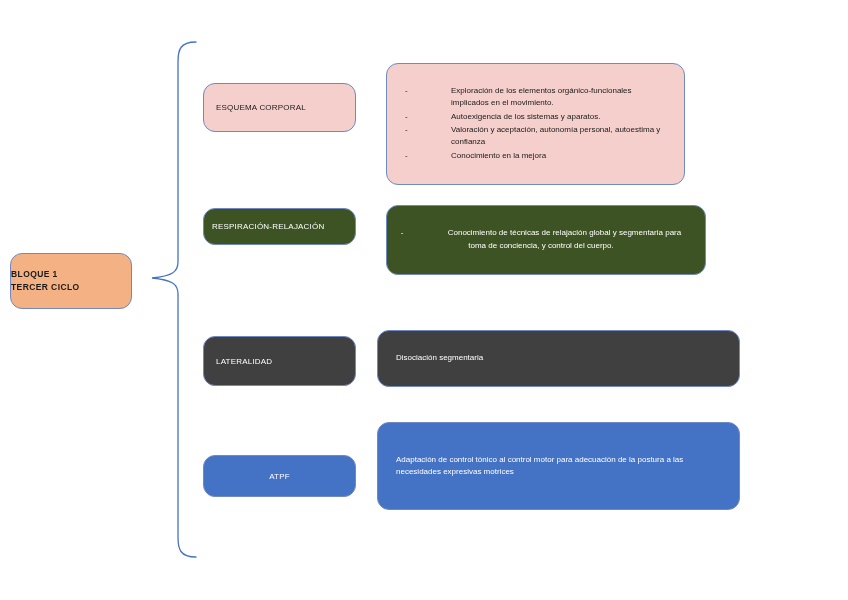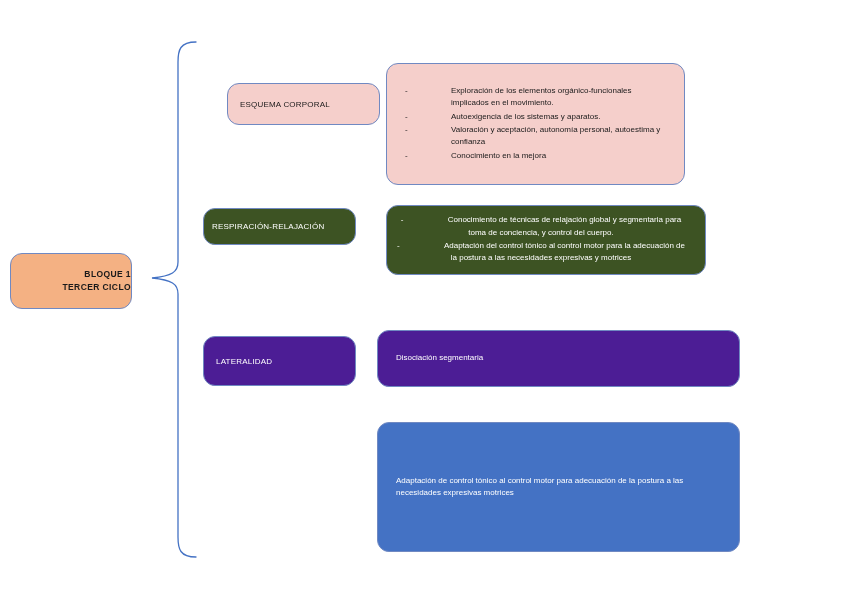--- a/index.html
+++ b/index.html
@@ -31,21 +31,21 @@
     color: #1a1a1a;
   }
 
   
   #root-node {
     left: 10px;
     top: 253px;
     width: 122px;
     height: 56px;
     background: #f4b183;
-    align-items: flex-end;
+    align-items: flex-start;
     text-align: center;
     font-size: 8.5px;
     font-weight: bold;
     letter-spacing: 0.4px;
     line-height: 1.5;
   }
   #root-node .rl { display: block; }
 
   
   .label-box {
@@ -59,21 +59,21 @@
   
   .content-box {
     font-size: 8px;
     line-height: 1.55;
     padding: 10px 18px;
   }
 
   
   .theme-pink   { background: #f5cfcb; color: #1a1a1a; }
   .theme-green  { background: #3d5323; color: #ffffff; padding-left: 8px; }
-  .theme-slate  { background: #4c1d95; color: #ffffff; }
+  .theme-slate  { background: #404040; color: #ffffff; }
   .theme-blue   { background: #4472c4; color: #ffffff; }
 
   
   ul.bullets {
     list-style: none;
     margin: 0;
     padding: 0;
   }
   ul.bullets li {
     display: flex;
@@ -122,21 +122,21 @@
   <svg id="brace" viewBox="0 0 848 600" xmlns="http://www.w3.org/2000/svg">
     <path d="M 196 42
              C 180 42 178 50 178 62
              L 178 262
              C 178 272 172 276 152 278
              C 172 280 178 284 178 294
              L 178 537
              C 178 549 180 557 196 557" fill="none" stroke="#4472C4" stroke-width="1.3" stroke-linecap="round"></path>
   </svg>
 
-  <div class="node label-box left theme-pink" style="left:203px; top:83px; width:153px; height:42px;margin-left:24px;">
+  <div class="node label-box left theme-pink" style="left:203px; top:83px; width:153px; height:49px;">
     <span>ESQUEMA CORPORAL</span>
   </div>
 
   <div class="node content-box theme-pink" style="left:386px; top:63px; width:299px; height:122px;">
     <ul class="bullets">
       <li>
         <span class="dash">-</span>
         <span class="txt">Exploración de los elementos orgánico-funcionales implicados en el movimiento.</span>
       </li>
       <li>
@@ -157,33 +157,32 @@
   <div class="node label-box left theme-green" style="left:203px; top:208px; width:153px; height:37px;">
     <span>RESPIRACIÓN-RELAJACIÓN</span>
   </div>
 
   <div class="node content-box theme-green" style="left:386px; top:205px; width:320px; height:70px;">
     <ul class="bullets centred">
       <li>
         <span class="dash">-</span>
         <span class="txt">Conocimiento de técnicas de relajación global y segmentaria para toma de conciencia, y control del cuerpo.</span>
       </li>
-      <li>
-        <span class="dash">-</span>
-        <span class="txt">Adaptación del control tónico al control motor para la adecuación de la postura a las necesidades expresivas y motrices</span>
-      </li>
     </ul>
   </div>
 
   <div class="node label-box left theme-slate" style="left:203px; top:336px; width:153px; height:50px;">
     <span>LATERALIDAD</span>
   </div>
 
   <div class="node content-box theme-slate" style="left:377px; top:330px; width:363px; height:57px; justify-content:center;">
     <div class="plain-center">Disociación segmentaria</div>
   </div>
 
+  <div class="node label-box center theme-blue" style="left:203px; top:455px; width:153px; height:42px;">
+    <span>ATPF</span>
+  </div>
 
-  <div class="node content-box theme-blue" style="left:377px; top:422px; width:363px; height:130px; justify-content:center;">
+  <div class="node content-box theme-blue" style="left:377px; top:422px; width:363px; height:88px; justify-content:center;">
     <div class="plain-left">Adaptación de  control tónico al control motor para adecuación de la postura a las necesidades expresivas motrices</div>
   </div>
 
 </div>
 
 </body></html>

